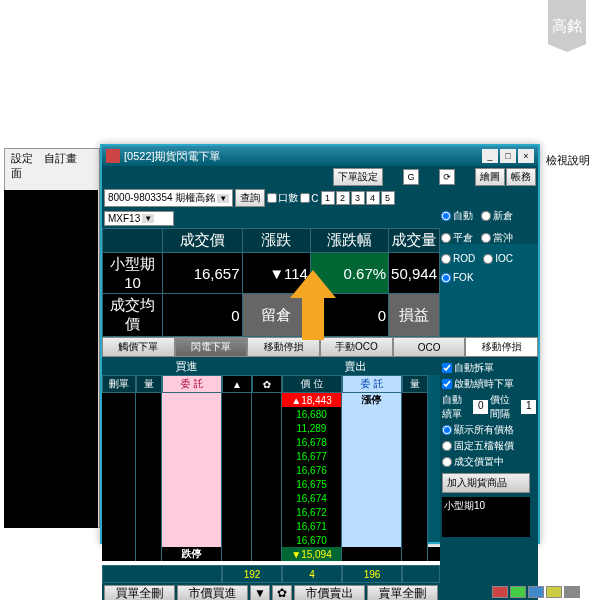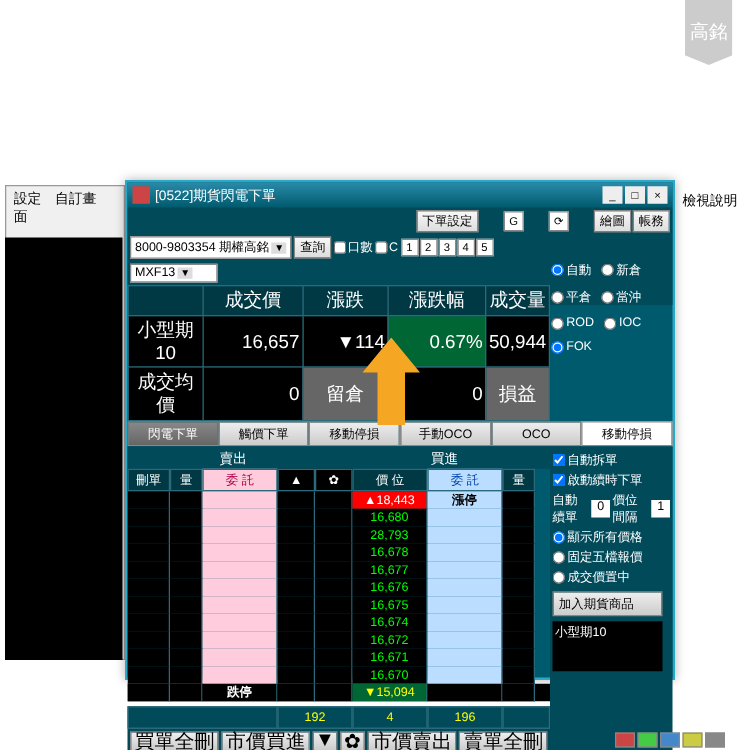--- a/index.html
+++ b/index.html
@@ -61,21 +61,21 @@
 .lrow div{border-right:1px solid #2a6a7a;display:flex;align-items:center}
 .l-del{width:34px;background:#000}
 .l-pink{width:60px;background:#fcd}
 .l-tri{width:30px;background:#000}
 .l-price{width:60px;background:#000;color:#0f0;justify-content:center}
 .l-blue{width:60px;background:#bdf}
 .l-price.red-bg{background:#f00;color:#fff}
 .bottom-row{height:18px;display:flex;background:#004a5a;font-size:10px}
 .bottom-row .bc{display:flex;align-items:center;justify-content:center;color:#fff;border:1px solid #2a6a7a}
 .footer-btns{height:20px;display:flex;background:#004a5a;padding:2px;gap:2px}
-.footer-btns .fb{flex:1;background:linear-gradient(#eee,#ccc);border:1px solid #888;display:flex;align-items:center;justify-content:center;font-size:16px;cursor:pointer}
+.footer-btns .fb{flex:1;background:linear-gradient(#eee,#ccc);border:1px solid #888;display:flex;align-items:center;justify-content:center;font-size:12px;cursor:pointer}
 .status-bar{height:16px;background:#ddd;display:flex;align-items:center;padding:0 4px;font-size:10px}
 .arrow{position:absolute;top:270px;left:290px;width:46px;height:70px;pointer-events:none}
 .arrow svg{width:100%;height:100%}
 .bottom-icons{position:absolute;bottom:2px;right:20px;display:flex;gap:2px}
 .bottom-icons div{width:16px;height:12px;border:1px solid #888}
 </style>
 </head>
 <body>
 
 <div class="watermark">高銘</div>
@@ -201,33 +201,33 @@
           </label>
         <label>
             <input type="radio" checked="" style="">
             <span>FOK</span>
           </label>
       </div>
     </div>
   </div>
 
   <div class="tabs-row">
+    <div class="tab">觸價下單</div>
     <div class="tab active">閃電下單</div>
-    <div class="tab">觸價下單</div>
     <div class="tab">移動停損</div>
     <div class="tab">手動OCO</div>
     <div class="tab">OCO</div>
     <div class="tab warn">移動停損</div>
   </div>
 
   <div style="display:flex">
     <div style="width:338px">
       <div class="buy-sell-row">
+        <div class="bs-half">買進</div>
         <div class="bs-half">賣出</div>
-        <div class="bs-half">買進</div>
       </div>
       <div class="header-row">
         <div class="hr-cell hr-del">刪單</div>
         <div class="hr-cell hr-del" style="width:26px">量</div>
         <div class="hr-cell hr-pink">委 託</div>
         <div class="hr-cell hr-tri">▲</div>
         <div class="hr-cell hr-tri">✿</div>
         <div class="hr-cell hr-price">價 位</div>
         <div class="hr-cell hr-blue">委 託</div>
         <div class="hr-cell hr-del" style="width:26px">量</div>
@@ -252,21 +252,21 @@
             <div class="l-price">16,680</div>
             <div class="l-blue"></div>
             <div class="l-del" style="width:26px"></div>
           </div>
         <div class="lrow">
             <div class="l-del"></div>
             <div class="l-del" style="width:26px"></div>
             <div class="l-pink"></div>
             <div class="l-tri"></div>
             <div class="l-tri"></div>
-            <div class="l-price">28,793</div>
+            <div class="l-price">11,289</div>
             <div class="l-blue"></div>
             <div class="l-del" style="width:26px"></div>
           </div>
         <div class="lrow">
             <div class="l-del"></div>
             <div class="l-del" style="width:26px"></div>
             <div class="l-pink"></div>
             <div class="l-tri"></div>
             <div class="l-tri"></div>
             <div class="l-price">16,678</div>

